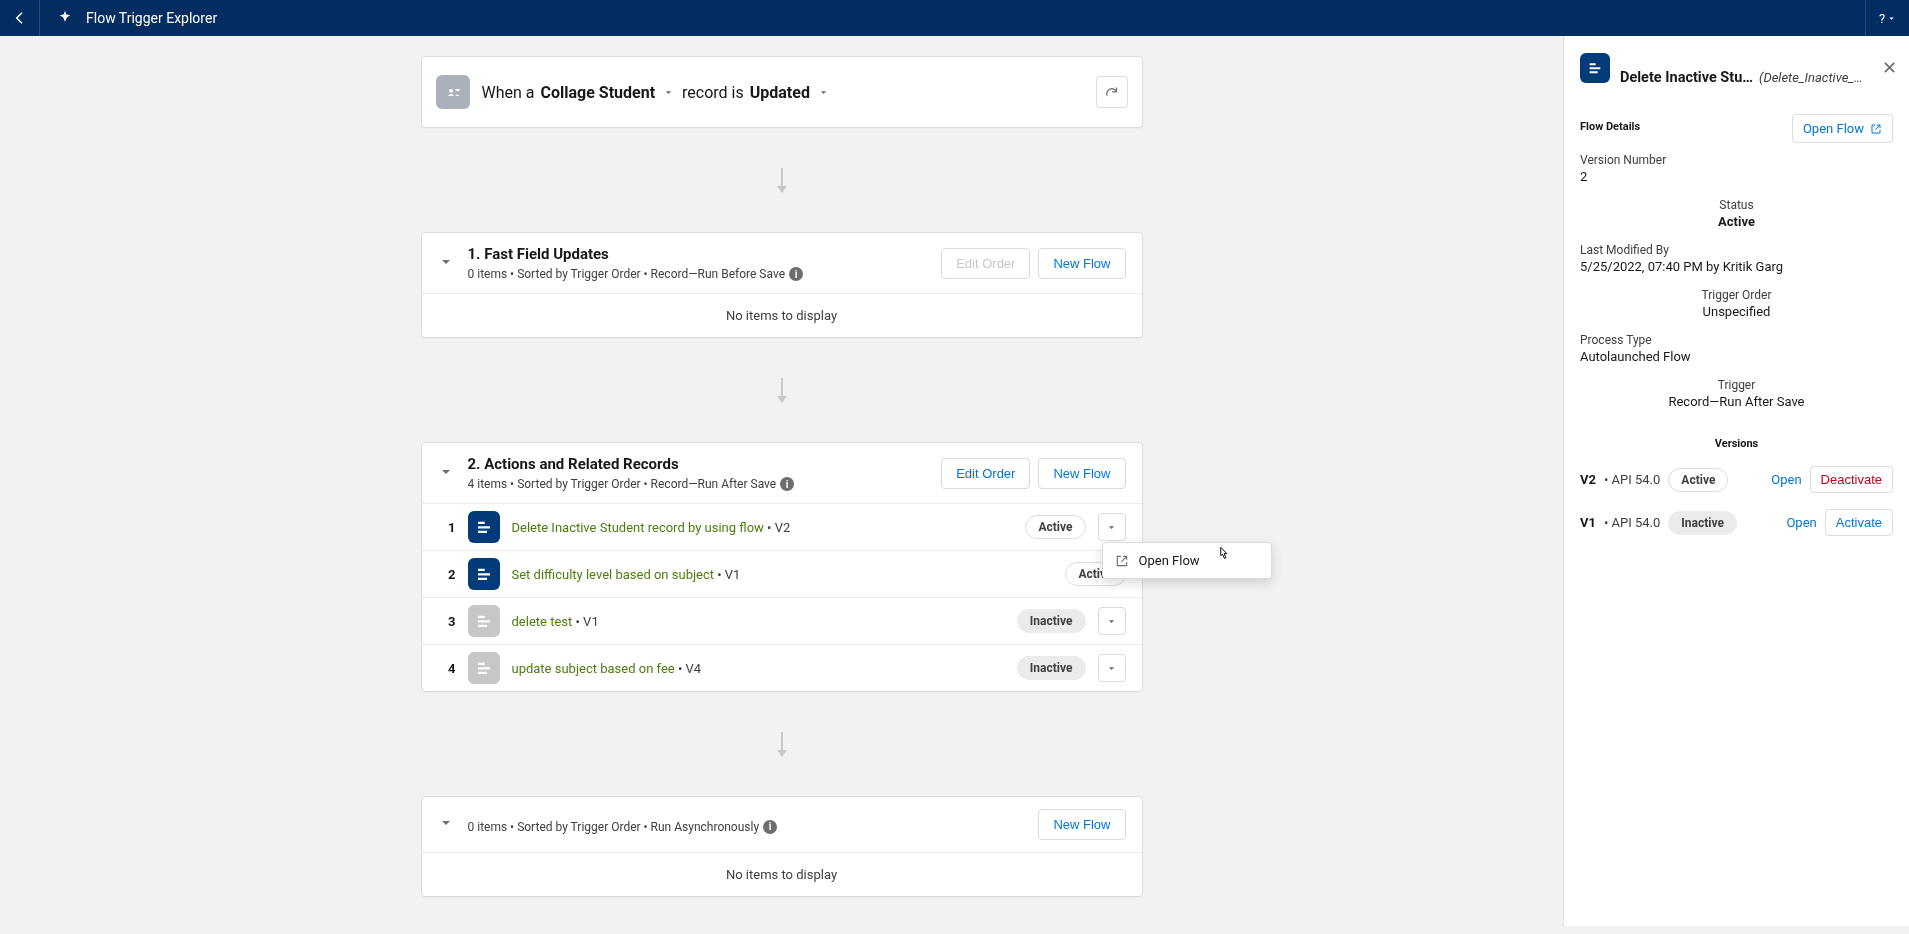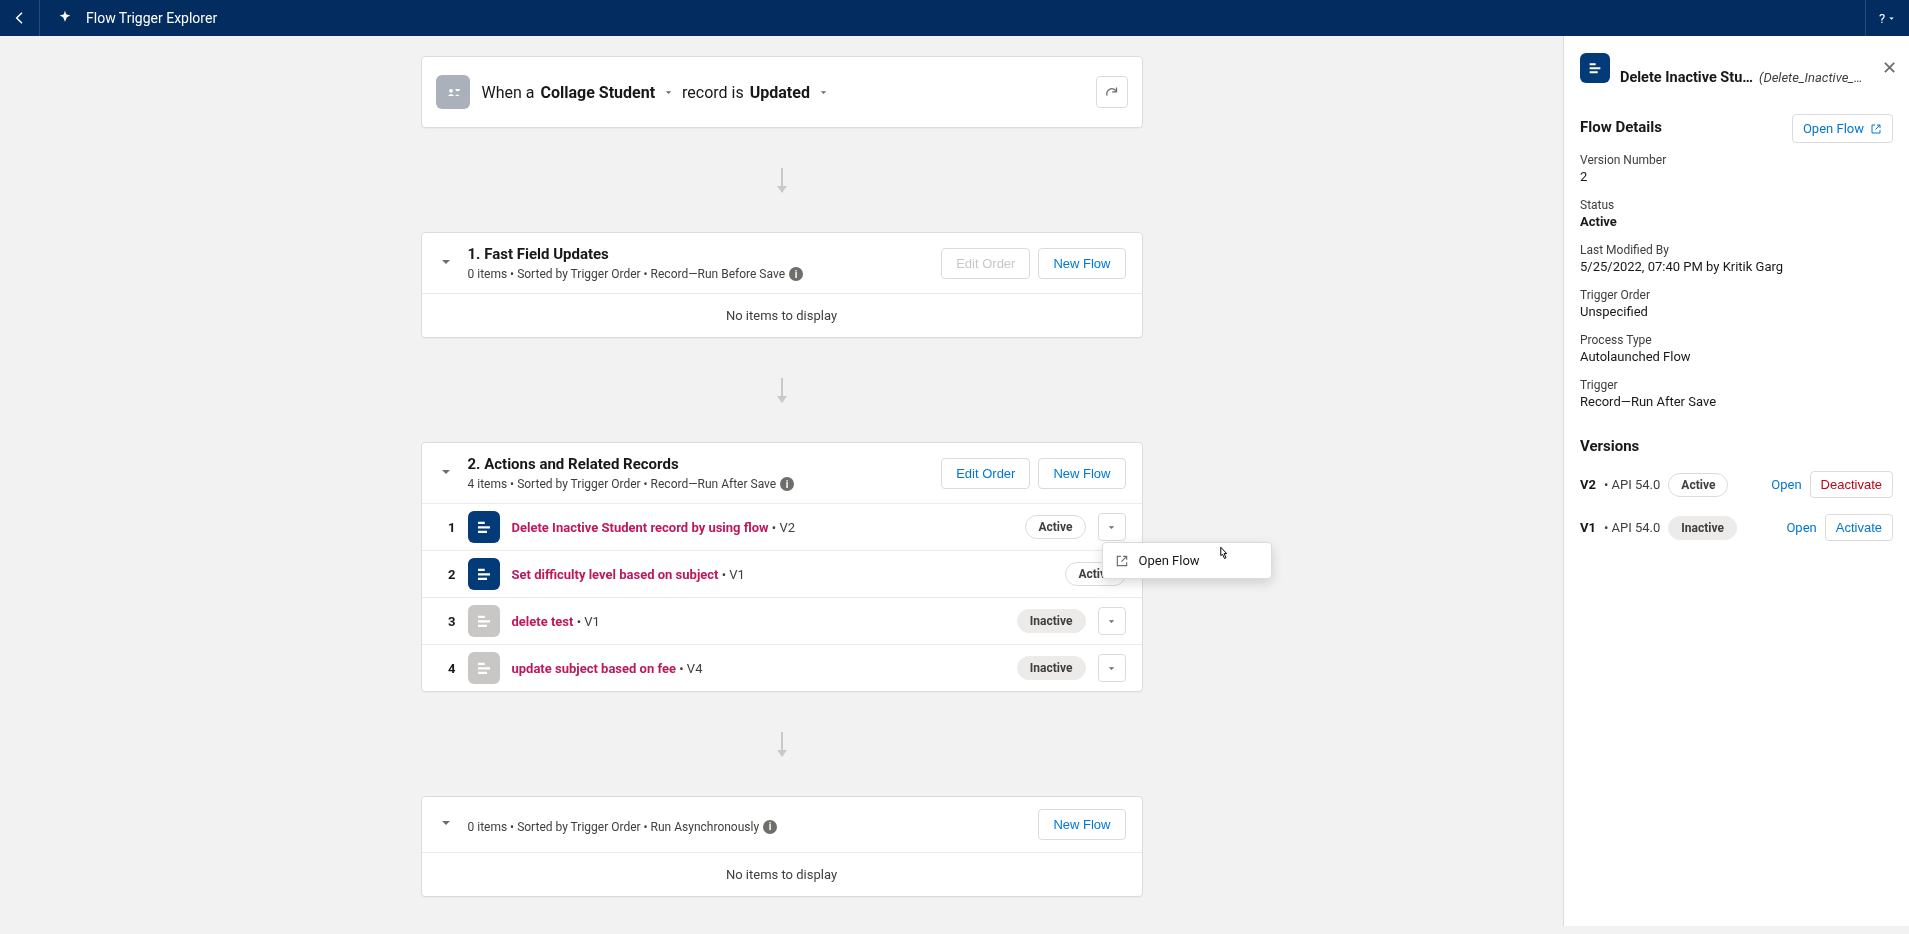--- a/index.html
+++ b/index.html
@@ -43,21 +43,21 @@
 .section-empty { border-top: 1px solid #ecebea; text-align: center; color: #3e3e3c; font-size: 13px; padding: 14px 0; }
 
 .flow-item { display: flex; align-items: center; padding: 7px 16px; gap: 12px; border-top: 1px solid #ecebea; position: relative; }
 .flow-item:first-of-type { border-top: 1px solid #ecebea; }
 .flow-order { width: 18px; text-align: right; font-weight: 700; color: #181818; font-size: 13px; }
 .flow-icon { width: 32px; height: 32px; border-radius: 6px; display: flex; align-items: center; justify-content: center; }
 .flow-icon.active { background: #033b78; }
 .flow-icon.inactive { background: #c9c7c5; }
 .flow-icon svg { color: #fff; }
 .flow-label { font-size: 13px; }
-.flow-label a { color: #be185d; text-decoration: none; font-weight: bold; }
+.flow-label a { color: #4d7c0f; text-decoration: none; }
 .flow-label .ver { color: #3e3e3c; }
 .flow-item .spacer { flex: 1; }
 .badge { font-size: 12px; font-weight: 700; color: #3e3e3c; background: #fff; border: 1px solid #dddbda; border-radius: 14px; padding: 4px 12px; }
 .badge.inactive { background: #ecebea; border-color: #ecebea; color: #3e3e3c; font-weight: 700; }
 .row-menu-btn { width: 28px; height: 28px; border: 1px solid #dddbda; border-radius: 4px; display: flex; align-items: center; justify-content: center; cursor: pointer; }
 
 .popover-menu { position: absolute; top: 38px; right: -130px; background: #fff; border: 1px solid #dddbda; border-radius: 4px; box-shadow: 0 4px 12px rgba(0,0,0,0.15); width: 170px; z-index: 50; }
 .popover-menu .menu-item { display: flex; align-items: center; gap: 10px; padding: 10px 12px; font-size: 13px; color: #181818; cursor: pointer; }
 .popover-menu .menu-item svg { color: #706e6b; }
 .cursor-pointer-overlay { position: absolute; top: 40px; right: -90px; z-index: 60; pointer-events: none; }
@@ -65,27 +65,27 @@
 
 .side-panel { width: 346px; background: #fff; border-left: 1px solid #dddbda; display: flex; flex-direction: column; }
 .panel-header { display: flex; align-items: center; gap: 10px; padding: 14px 12px 14px 16px; }
 .panel-header .flow-icon { width: 30px; height: 30px; }
 .panel-titles { flex: 1; overflow: hidden; }
 .panel-title { font-size: 14.5px; font-weight: 700; white-space: nowrap; overflow: hidden; text-overflow: ellipsis; margin-top: 19px; }
 .panel-subtitle { font-size: 13px; font-style: italic; color: #3e3e3c; white-space: nowrap; overflow: hidden; text-overflow: ellipsis; }
 .close-btn { cursor: pointer; color: #706e6b; font-size: 18px; line-height: 1; }
 
 .panel-section { padding: 14px 16px; }
-.panel-section h3 { font-size: 15px; font-weight: 700; margin-bottom: 4px; }
+.panel-section h3 { font-size: 11px; font-weight: 700; margin-bottom: 4px; text-align: center; }
 .open-flow-btn { border: 1px solid #dddbda; border-radius: 4px; padding: 6px 10px; font-size: 13px; color: #0176d3; display: inline-flex; align-items: center; gap: 6px; cursor: pointer; }
 .flow-details-head { display: flex; align-items: center; justify-content: space-between; margin-bottom: 10px; }
 .detail-grid { display: grid; grid-template-columns: 1fr; gap: 14px 12px; }
 .detail-grid .cell .label { font-size: 12px; color: #3e3e3c; margin-bottom: 2px; }
 .detail-grid .cell .value { font-size: 13px; color: #181818; }
-.detail-grid .cell.right { text-align: left; }
+.detail-grid .cell.right { text-align: center; }
 .detail-grid .cell .value.b { font-weight: 700; }
 
 .versions-section h3 { margin-bottom: 8px; }
 .version-row { display: flex; align-items: center; gap: 8px; padding: 8px 0; }
 .version-row .vlabel { font-weight: 700; font-size: 13px; }
 .version-row .api { color: #3e3e3c; font-size: 13px; }
 .version-row .vspacer { flex: 1; }
 .version-row .badge { font-size: 12px; }
 .link-btn { color: #0176d3; font-size: 13px; border: 1px solid #dddbda; border-radius: 4px; padding: 5px 10px; cursor: pointer; background: #fff; }
 .link-danger { color: #ba0517; }

